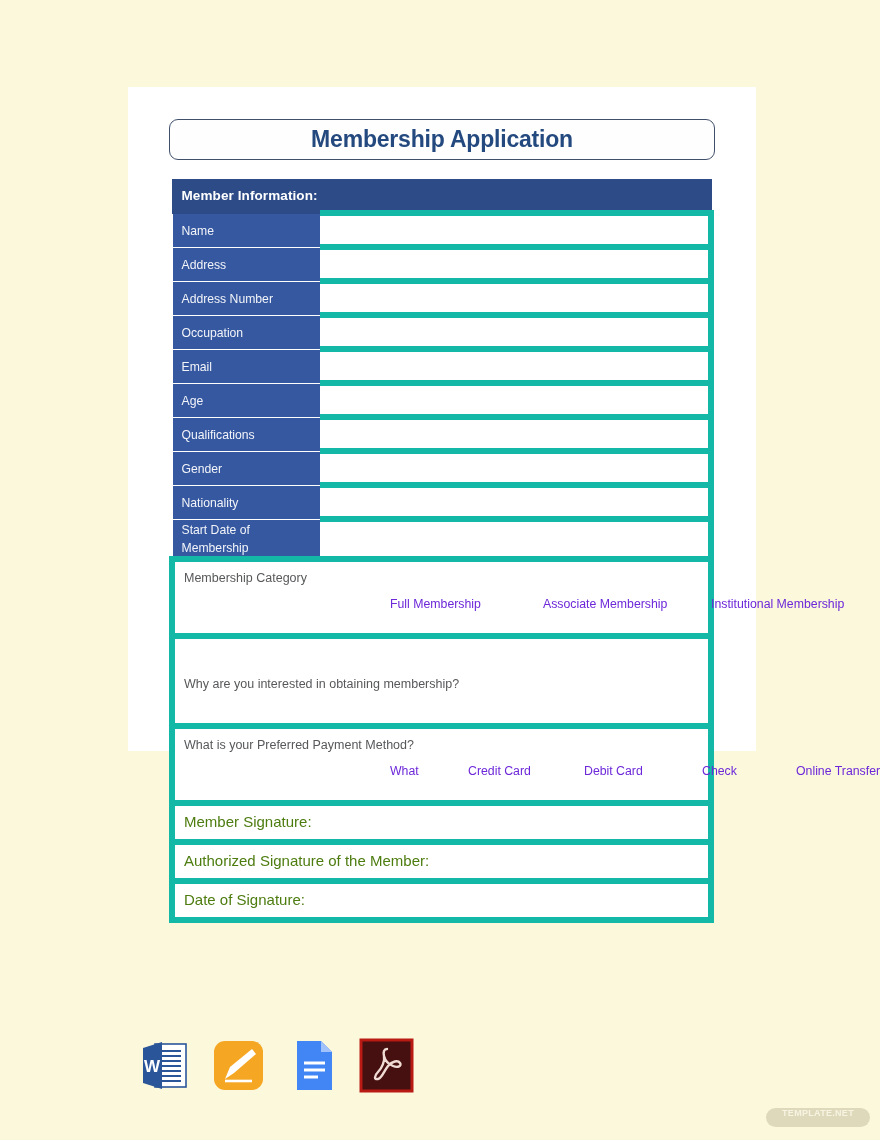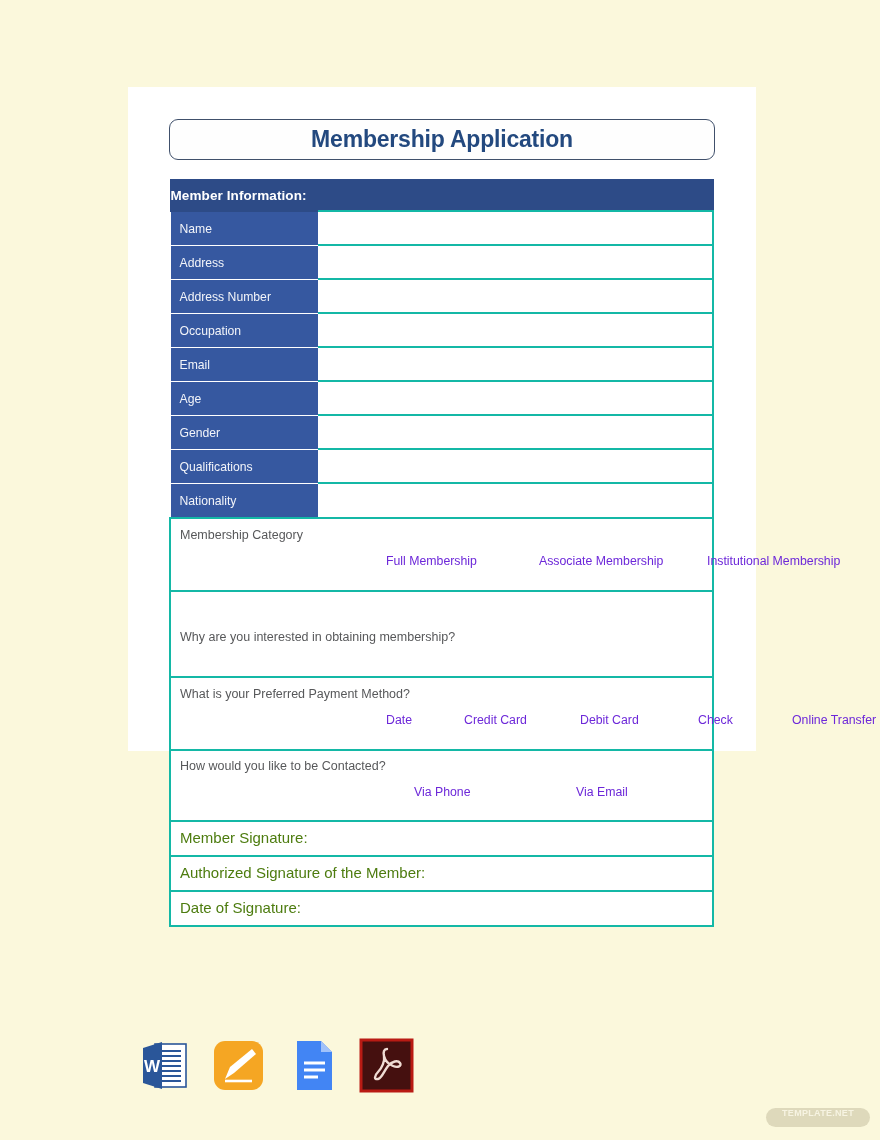--- a/index.html
+++ b/index.html
@@ -49,31 +49,31 @@
   
   .form-table {
     position: absolute;
     left: 41px;
     top: 92px;
     width: 545px;
     border-collapse: collapse;
     table-layout: fixed;
   }
   .form-table td {
-    border: 2px solid #14b8a6;
+    border: 6px solid #14b8a6;
     padding: 0;
     vertical-align: middle;
   }
 
   
   .section-head td {
     background: #2d4b87;
     border: 1px solid #2d4b87;
     height: 30px;
-    padding: 0 0;
+    padding: 0 9px;
   }
   .section-head-text {
     color: #ffffff;
     font-size: 13.5px;
     font-weight: bold;
     letter-spacing: 0.1px;
   }
 
   
   .lbl-cell {
@@ -217,33 +217,39 @@
         <td class="val-cell"></td>
       </tr>
       <tr>
         <td class="lbl-cell">
           <span class="lbl-text">Age</span>
         </td>
         <td class="val-cell"></td>
       </tr>
       <tr>
         <td class="lbl-cell">
+          <span class="lbl-text">Qualifications</span>
+        </td>
+        <td class="val-cell"></td>
+      </tr>
+      <tr>
+        <td class="lbl-cell">
           <span class="lbl-text">Gender</span>
         </td>
         <td class="val-cell"></td>
       </tr>
       <tr>
         <td class="lbl-cell">
-          <span class="lbl-text">Qualifications</span>
-        </td>
-        <td class="val-cell"></td>
-      </tr>
-      <tr>
-        <td class="lbl-cell">
           <span class="lbl-text">Nationality</span>
+        </td>
+        <td class="val-cell"></td>
+      </tr>
+      <tr>
+        <td class="lbl-cell">
+          <span class="lbl-text">Start Date of Membership</span>
         </td>
         <td class="val-cell"></td>
       </tr>
 
       <tr>
         <td colspan="2" class="q-cell q-block-cat">
           <span class="q-text">Membership Category</span>
           <div class="opt-row">
             <span class="opt" style="left:206px">Full Membership</span>
             <span class="opt" style="left:359px">Associate Membership</span>
@@ -256,38 +262,29 @@
         <td colspan="2" class="q-cell q-block-why">
           <span class="q-text">Why are you interested in obtaining membership?</span>
           <span class="q-text"></span>
         </td>
       </tr>
 
       <tr>
         <td colspan="2" class="q-cell q-block-pay">
           <span class="q-text">What is your Preferred Payment Method?</span>
           <div class="opt-row">
-            <span class="opt" style="left:206px">Date</span>
+            <span class="opt" style="left:206px">What</span>
             <span class="opt" style="left:284px">Credit Card</span>
             <span class="opt" style="left:400px">Debit Card</span>
             <span class="opt" style="left:518px">Check</span>
             <span class="opt" style="left:612px">Online Transfer</span>
           </div>
         </td>
       </tr>
 
-      <tr>
-        <td colspan="2" class="q-cell q-block-cont">
-          <span class="q-text">How would you like to be Contacted?</span>
-          <div class="opt-row">
-            <span class="opt" style="left:234px">Via Phone</span>
-            <span class="opt" style="left:396px">Via Email</span>
-          </div>
-        </td>
-      </tr>
 
       <tr>
         <td colspan="2" class="sig-cell">
           <span class="sig-text">Member Signature:</span>
         </td>
       </tr>
       <tr>
         <td colspan="2" class="sig-cell">
           <span class="sig-text">Authorized Signature of the Member:</span>
         </td>

